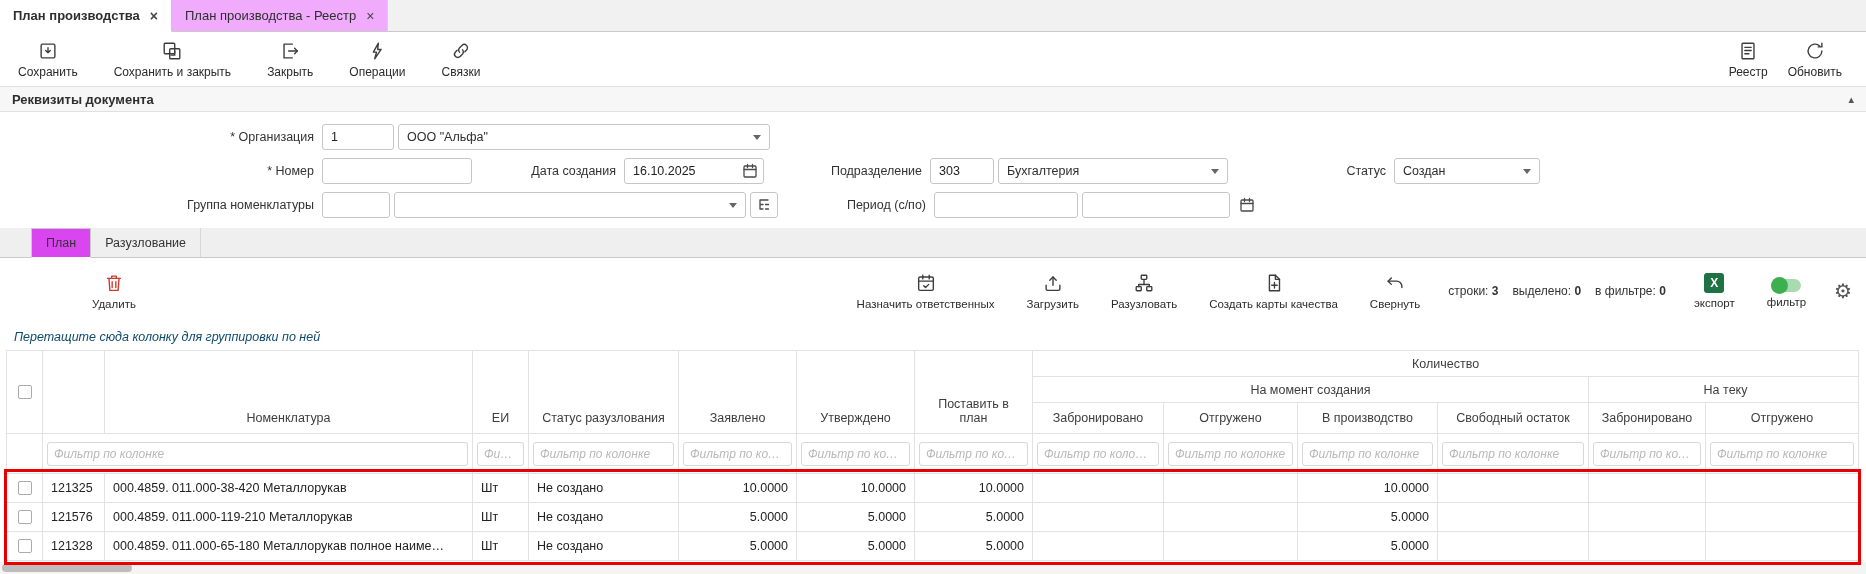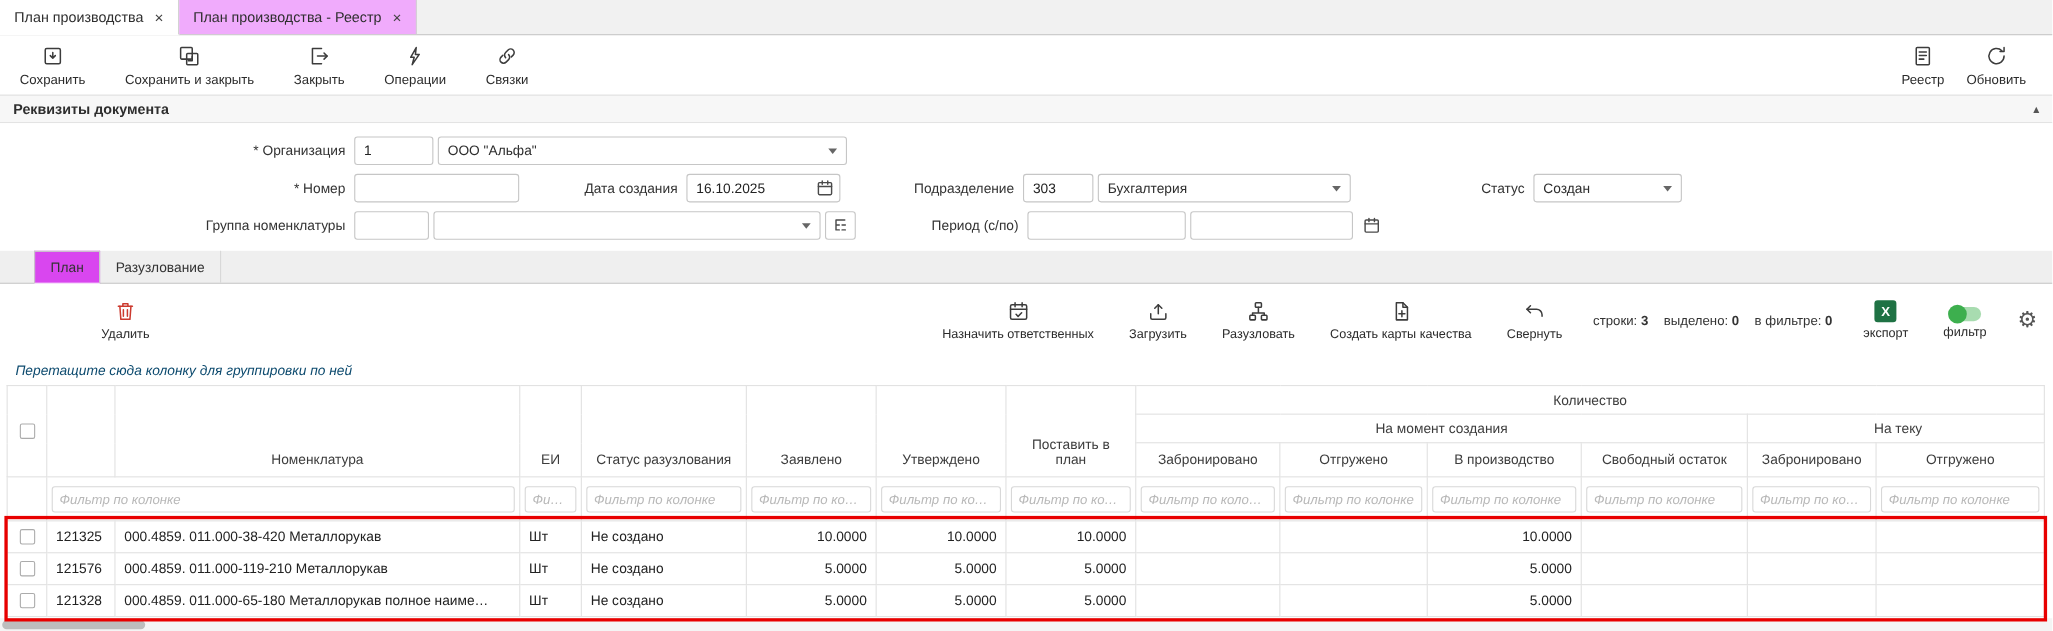--- a/index.html
+++ b/index.html
@@ -8,21 +8,21 @@
     font-family: "Liberation Sans", sans-serif;
     font-size: 13px; color:#2e2e2e; background:#fff;
     overflow:hidden; position:relative;
   }
   .app { width:1866px; height:574px; position:relative; overflow:hidden; background:#fff; }
 
   
   .doc-tabs { height:32px; background:#f1f1f1; border-bottom:1px solid #c9c9c9; display:flex; align-items:stretch; }
   .doc-tab { display:flex; align-items:center; gap:10px; padding:0 13px; font-size:13px; background:#f0abfc;
              border-right:1px solid #d2d2d2; cursor:default; }
-  .doc-tab.active { background:#fff; margin-bottom:-1px; border-bottom:1px solid #fff; border-right:1px solid #c9c9c9; }
+  .doc-tab.active { background:#fff; margin-bottom:-1px; border-bottom:1px solid #fff; border-right:1px solid #c9c9c9;font-weight:bold; }
   .tab-close { color:#444; font-size:14px; line-height:1; cursor:pointer; }
 
   
   .main-toolbar { height:54px; display:flex; align-items:center; padding:0 14px 0 8px;gap:16px; }
   .tbtn { display:flex; flex-direction:column; align-items:center; justify-content:center; gap:3px;
           padding:3px 10px; min-width:54px; cursor:pointer; }
   .tbtn svg { display:block; fill:none; stroke:#3c3c3c; stroke-width:1.5; stroke-linecap:round; stroke-linejoin:round; }
   .tlabel { font-size:12px; color:#2b2b2b; white-space:nowrap; }
   .toolbar-right { margin-left:auto; display:flex; }
 
@@ -203,21 +203,21 @@
             <path d="M2 6.5h12M5.5 1.5v3M10.5 1.5v3"></path>
           </svg>
       </div>
       <span class="flabel lw3">Подразделение</span>
       <input class="txt" style="width: 64px;" value="303">
       <div class="sel ml4" style="width:230px">
         <span>Бухгалтерия</span>
         <span class="chev"></span>
       </div>
       <span class="flabel lw4">Статус</span>
-      <div class="sel" style="width:135px">
+      <div class="sel" style="width:146px">
         <span>Создан</span>
         <span class="chev"></span>
       </div>
     </div>
     <div class="form-row">
       <span class="flabel lw1">Группа номенклатуры</span>
       <input class="txt" style="width: 68px;" value="">
       <div class="sel ml4" style="width:352px">
         <span></span>
         <span class="chev"></span>

